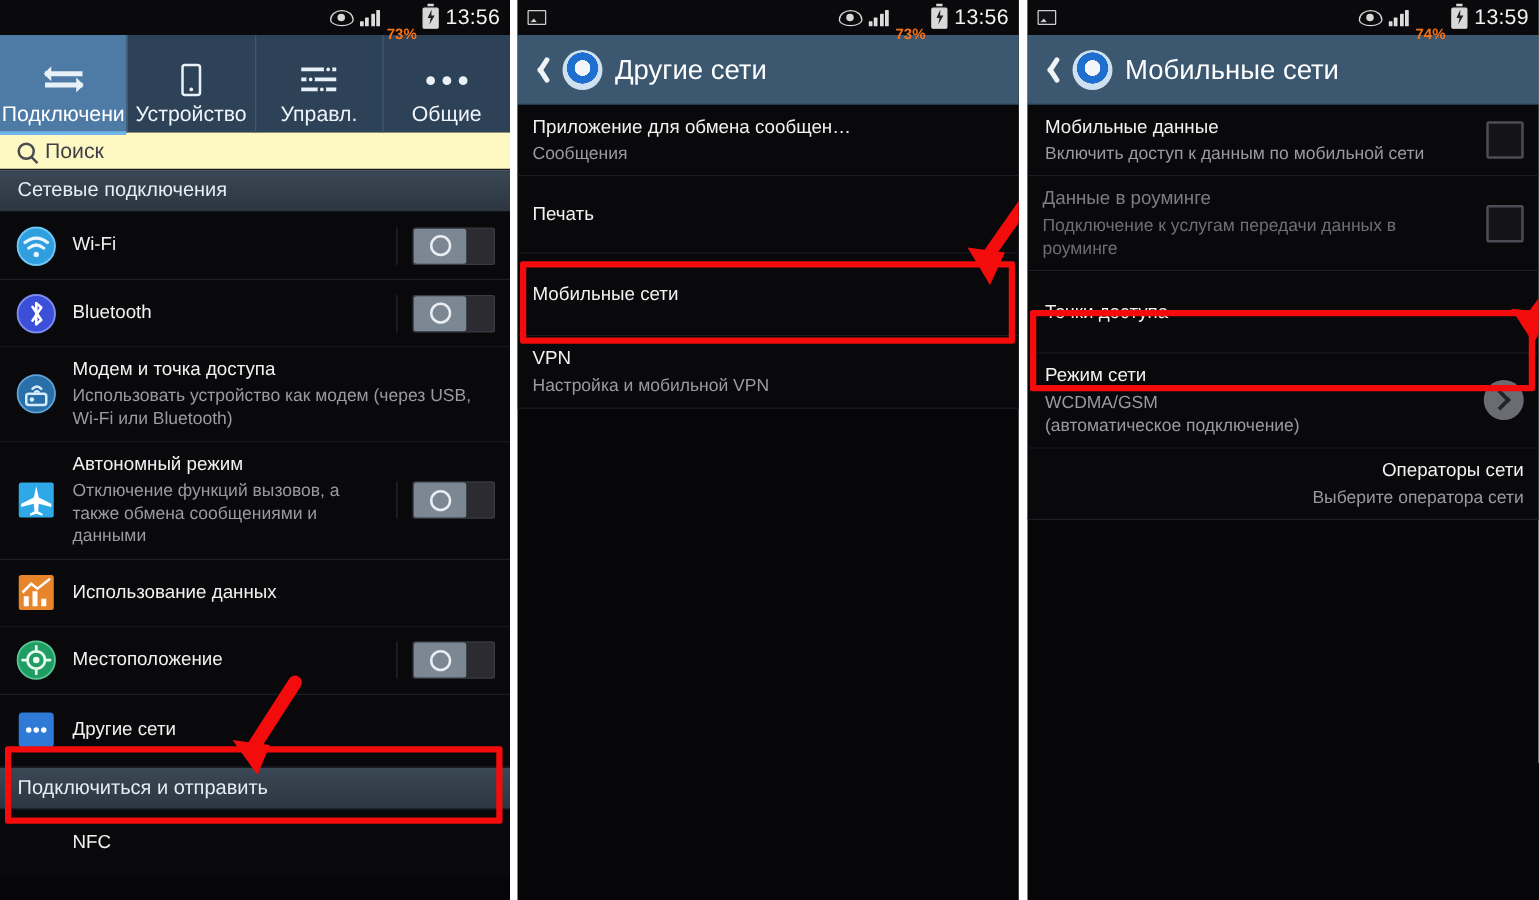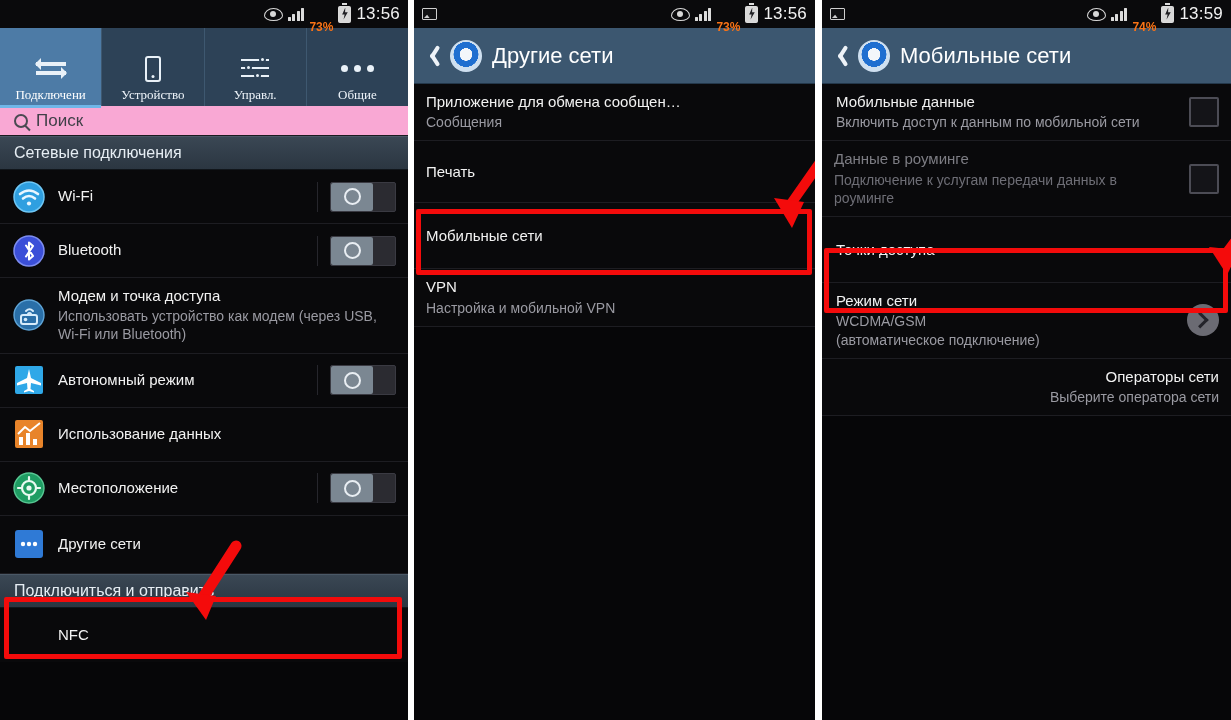--- a/index.html
+++ b/index.html
@@ -88,21 +88,21 @@
     flex:1; display:flex; flex-direction:column; align-items:center;
     justify-content:flex-end; padding-bottom:4px;
     border-right:1px solid #3e5870;
     position:relative;
   }
   .tab:last-child{border-right:none;text-align:center;}
   .tab.active { background:#4d7ba6; }
   .tab.active::after{
     content:""; position:absolute; left:0; right:0; bottom:-2px; height:3px; background:#6fb6e8;
   }
-  .tab-label { color:#eef4fa; font-size:13px; white-space:nowrap; line-height:1.1;font-family:Liberation Serif, serif; }
+  .tab-label { color:#eef4fa; font-size:17px; white-space:nowrap; line-height:1.1; }
   .tab.active .tab-label{ color:#ffffff; }
   .tab-ico { height:32px; display:flex; align-items:center; justify-content:center; margin-bottom:3px; }
 
   
   .ico-exchange { position:relative; width:30px; height:22px; }
   .ico-exchange span{
     position:absolute;left:0;width:30px;height:4px;background:#e9f1f8;
   }
   .ico-exchange span:nth-child(1){top:4px;}
   .ico-exchange span:nth-child(2){top:13px;}
@@ -128,21 +128,21 @@
   .ico-sliders i:nth-child(3){top:18px;}
   .ico-sliders b{ position:absolute;width:7px;height:7px;border-radius:50%;background:#e9f1f8;border:2px solid #2d4257; }
   .ico-sliders b:nth-of-type(1){left:18px;top:-0.5px;}
   .ico-sliders b:nth-of-type(2){left:4px;top:7.5px;}
   .ico-sliders b:nth-of-type(3){left:13px;top:15.5px;}
   .ico-dots{ display:flex;gap:6px;align-items:center;height:24px; }
   .ico-dots i{ width:7px;height:7px;border-radius:50%;background:#e9f1f8;display:block; }
 
   
   .searchbar{
-    height:30px;background:#f9a8d4;border-bottom:1px solid #1b1b20;
+    height:30px;background:#fef9c3;border-bottom:1px solid #1b1b20;
     display:flex;align-items:center;gap:8px;padding:0 14px;overflow:hidden;
   }
   .search-ico{ width:14px;height:14px;border:2px solid #4a4a52;border-radius:50%;position:relative;flex-shrink:0; }
   .search-ico::after{content:"";position:absolute;right:-5px;bottom:-3px;width:7px;height:2px;background:#4a4a52;transform:rotate(45deg);}
   .search-txt{ color:#3f3f47;font-size:17px; }
 
   
   .section-head{
     height:34px; display:flex; align-items:center; padding:0 14px;
     background:linear-gradient(#3a4754,#2b3641);
@@ -356,20 +356,21 @@
 
     <div class="row">
       <div class="row-ico">
         <svg width="32" height="32" viewBox="0 0 32 32">
           <rect x="2" y="2" width="28" height="28" rx="2" fill="#2fa8e8"></rect>
           <path d="M16 5 L18 14 L28 19 V21.5 L18 19 L17.5 25 L21 27 V28.5 L16 27 L11 28.5 V27 L14.5 25 L14 19 L4 21.5 V19 L14 14 Z" fill="#ffffff"></path>
         </svg>
       </div>
       <div class="row-body">
         <div class="row-title">Автономный режим</div>
+        <div class="row-sub">Отключение функций вызовов, а также обмена сообщениями и данными</div>
       </div>
       <div class="row-right">
         <div class="sep-v"></div>
         <div class="toggle">
             <div class="thumb"></div>
           </div>
       </div>
     </div>
 
     <div class="row">

